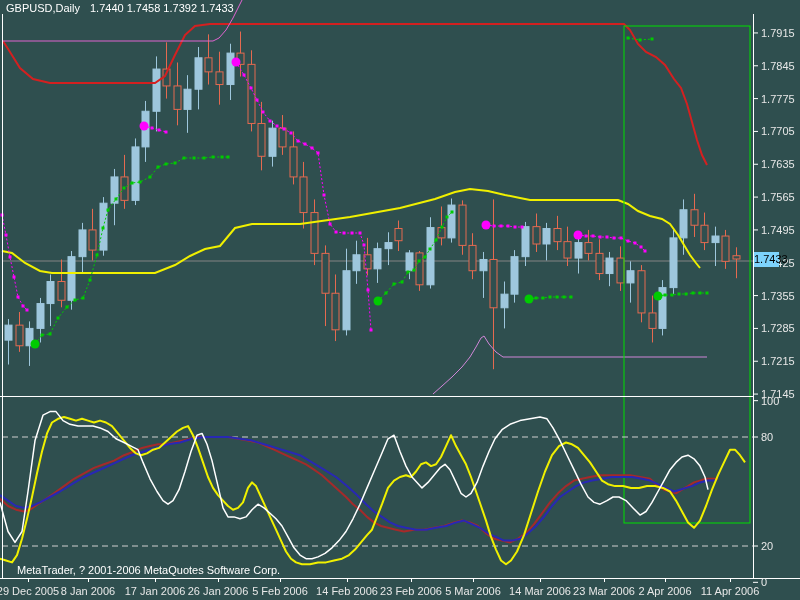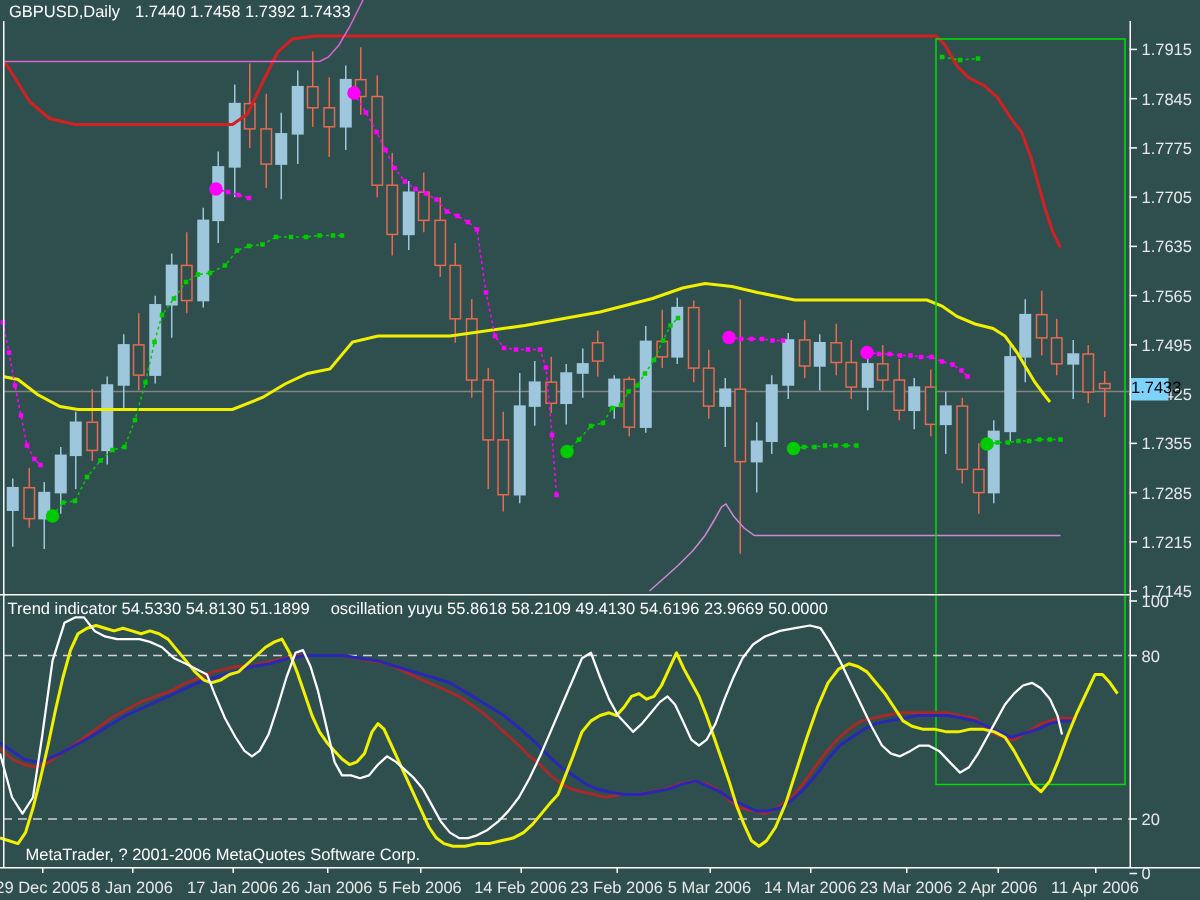--- a/index.html
+++ b/index.html
@@ -381,18 +381,17 @@
       <line x1="730.5" y1="578" x2="730.5" y2="582" stroke="#ffffff" stroke-width="1"></line>
       <text x="730" y="595" fill="#e8e8e8" font-size="11px" text-anchor="middle" font-family="Liberation Sans, sans-serif">11 Apr 2006</text>
       <rect x="3" y="14" width="750" height="382" fill="transparent"></rect>
       <rect x="3" y="397" width="750" height="181" fill="transparent"></rect>
       <rect x="754" y="14" width="46" height="564" fill="transparent"></rect>
       <rect x="0" y="579" width="800" height="21" fill="transparent"></rect>
     </svg>
 
   <div class="ovl" id="title-bar"><span class="sp">GBPUSD,Daily</span><span>1.7440 1.7458 1.7392 1.7433</span></div>
 
-  <div class="ovl" id="indicator-label"><span class="sp">Trend indicator 54.5330 54.8130 51.1899</span><span>oscillation yuyu 55.8618 58.2109 49.4130 54.6196 23.9669 50.0000</span></div>
 
   <div class="ovl" id="copyright">MetaTrader, ? 2001-2006 MetaQuotes Software Corp.</div>
 
   <div class="ovl" id="price-box">1.7433</div>
 </div>
 
 </body></html>

